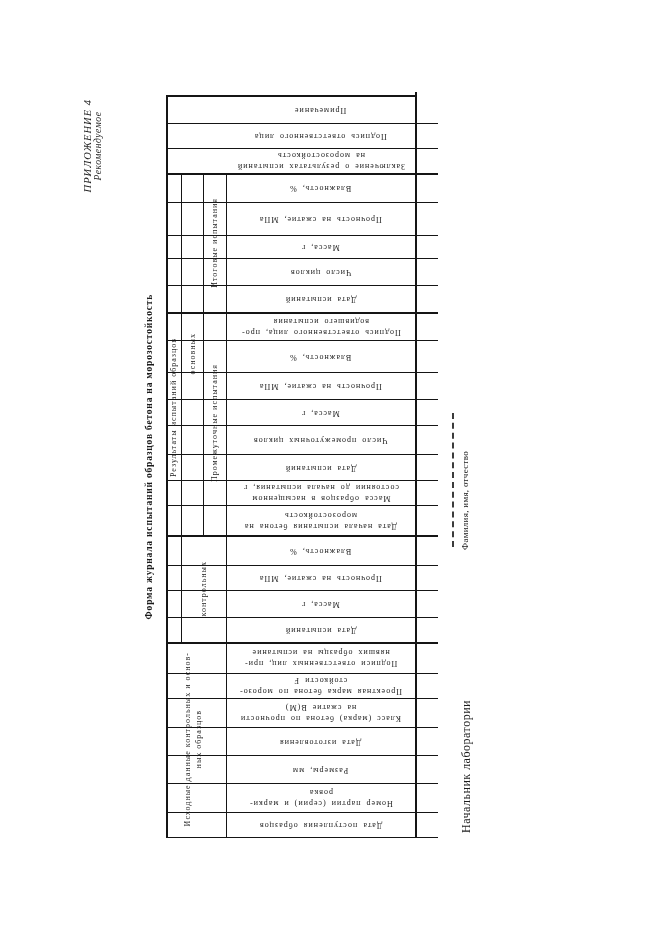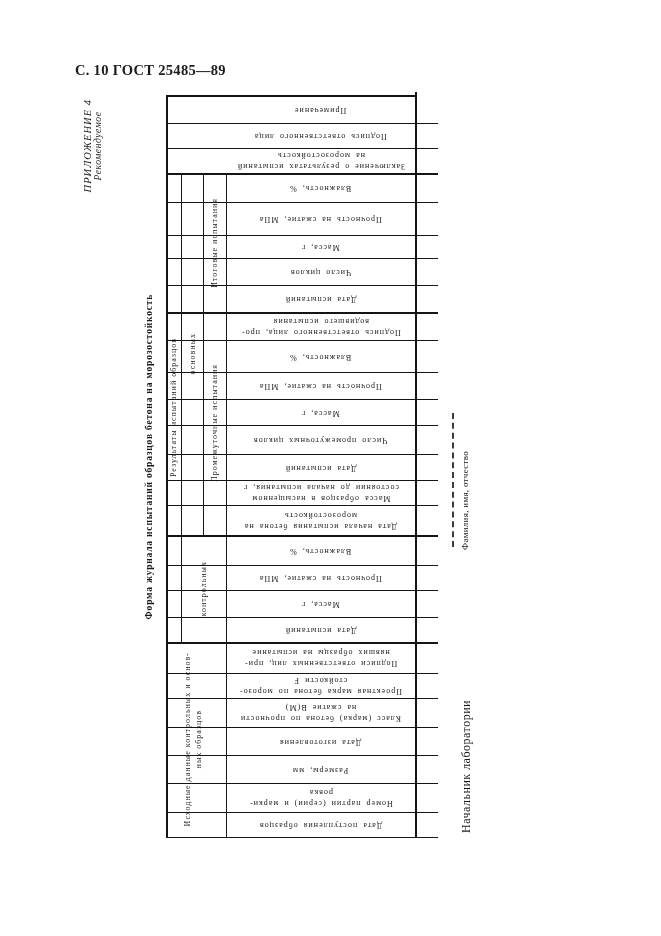--- a/index.html
+++ b/index.html
@@ -57,21 +57,20 @@
     position:absolute; left:453px; top:686px; width:27px; height:160px;
     display:flex; align-items:center; justify-content:center;
     font-size:12px; letter-spacing:0.5px;
   }
 </style>
 </head>
 <body>
 
 <div class="page">
 
-  <div class="page-header">С. 10 ГОСТ 25485—89</div>
 
   <div class="appendix">
     <div class="vtext">
       <div class="ap1">ПРИЛОЖЕНИЕ 4</div>
       <div class="ap2">Рекомендуемое</div>
     </div>
   </div>
 
   <div class="form-title">
     <span class="vtext">Форма журнала испытаний образцов бетона на морозостойкость</span>

